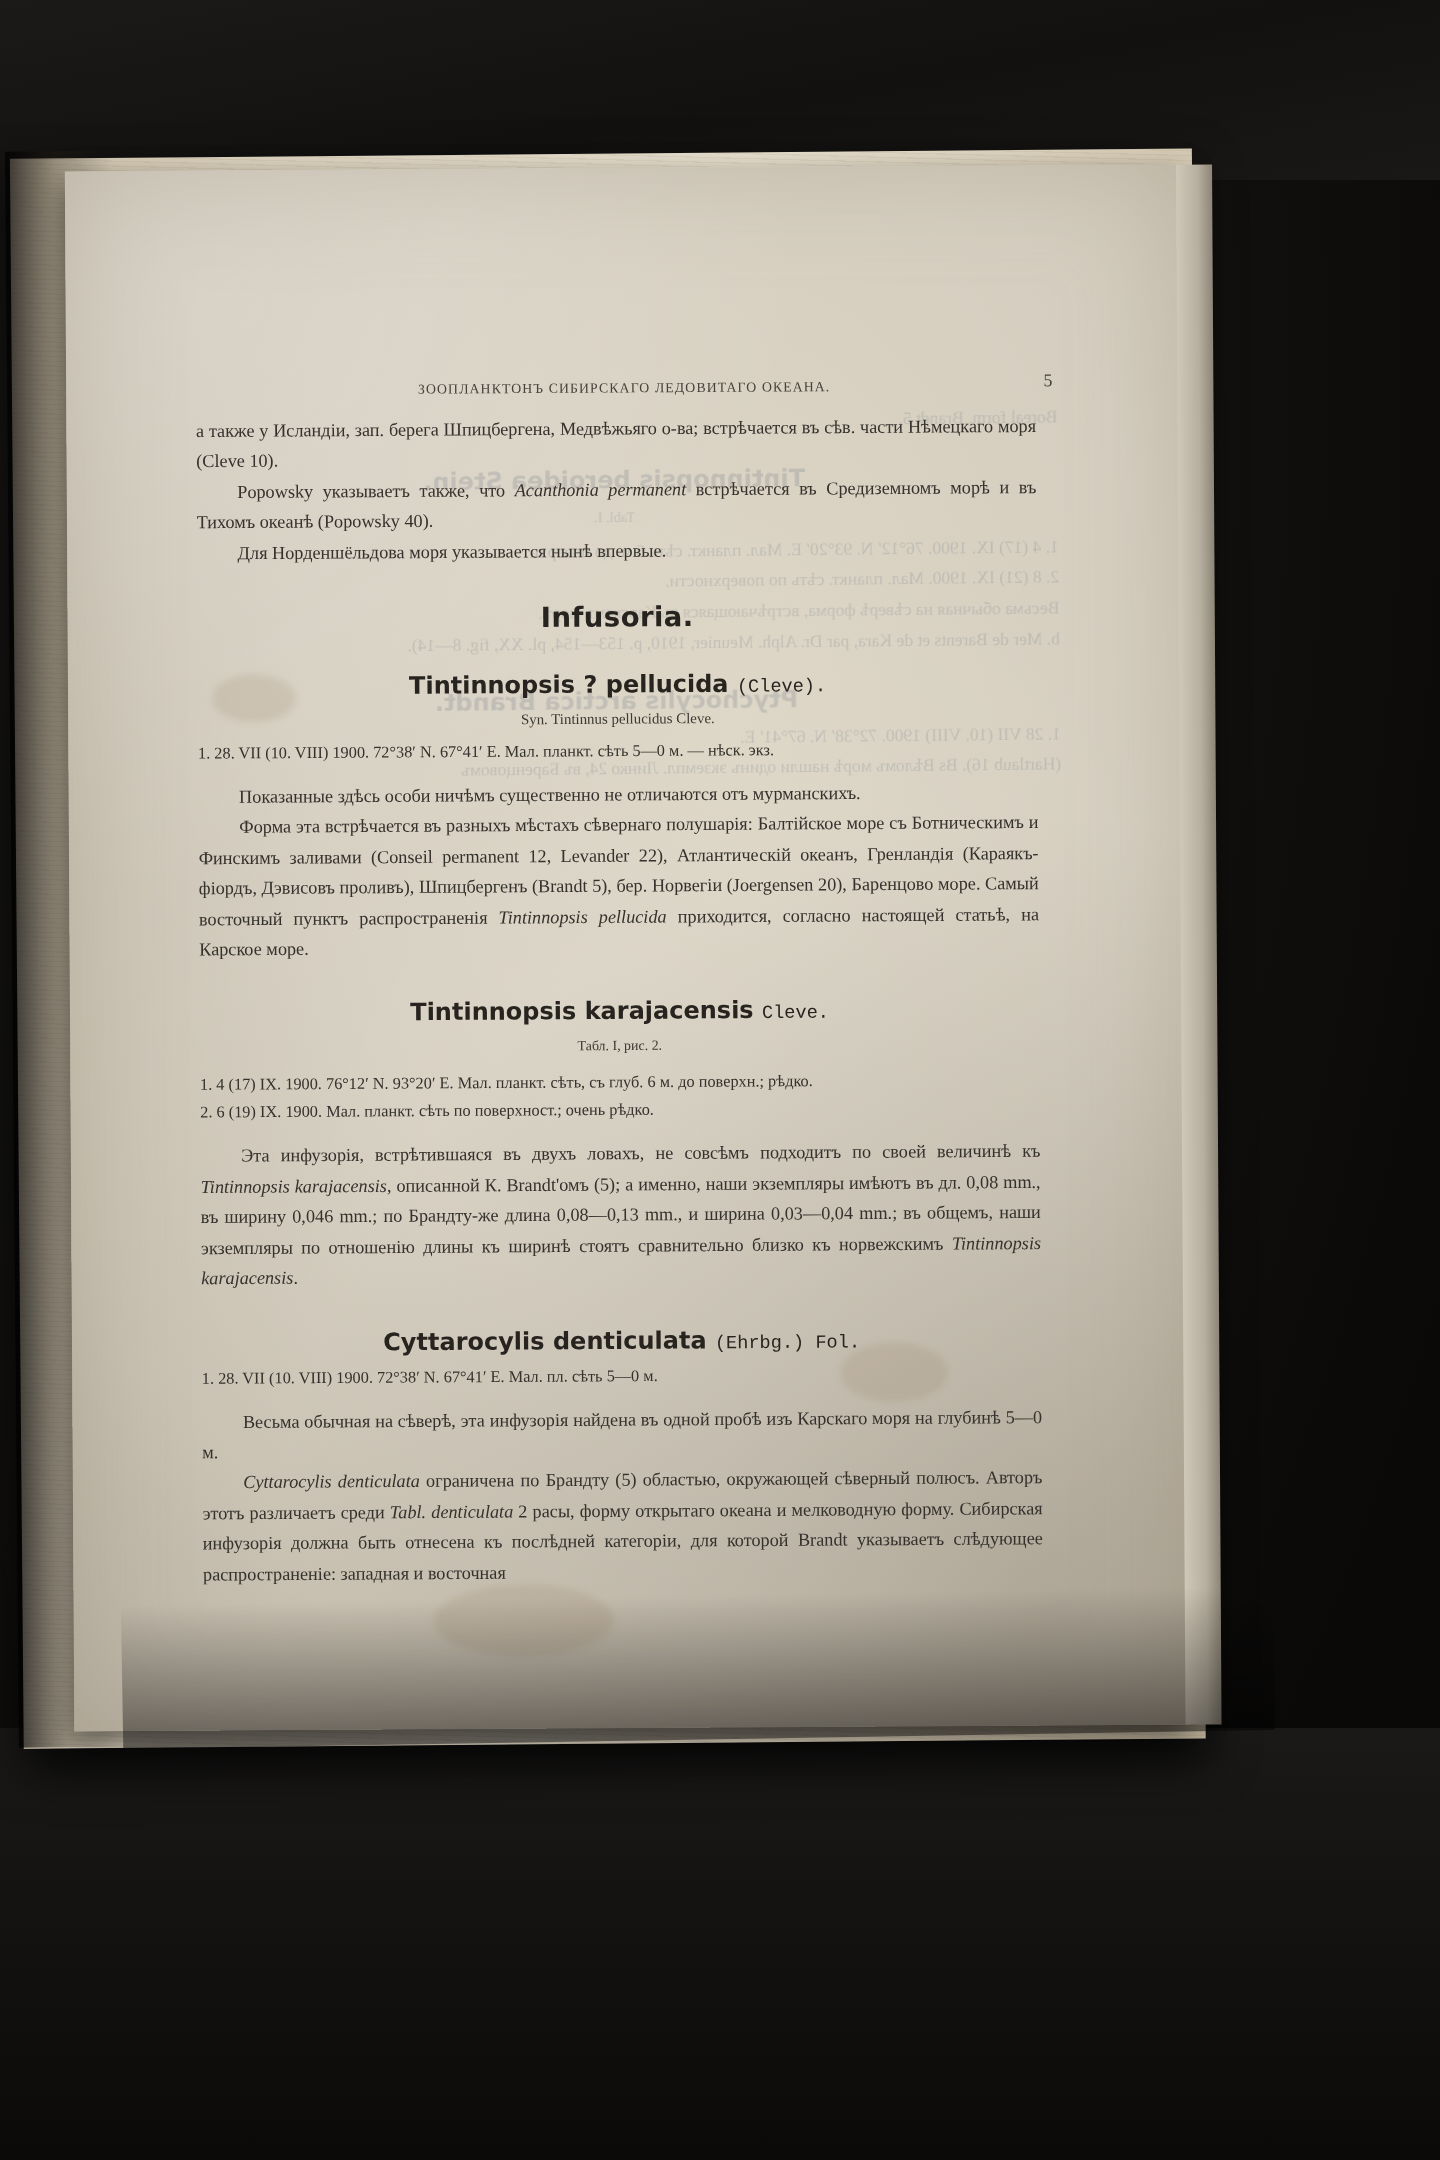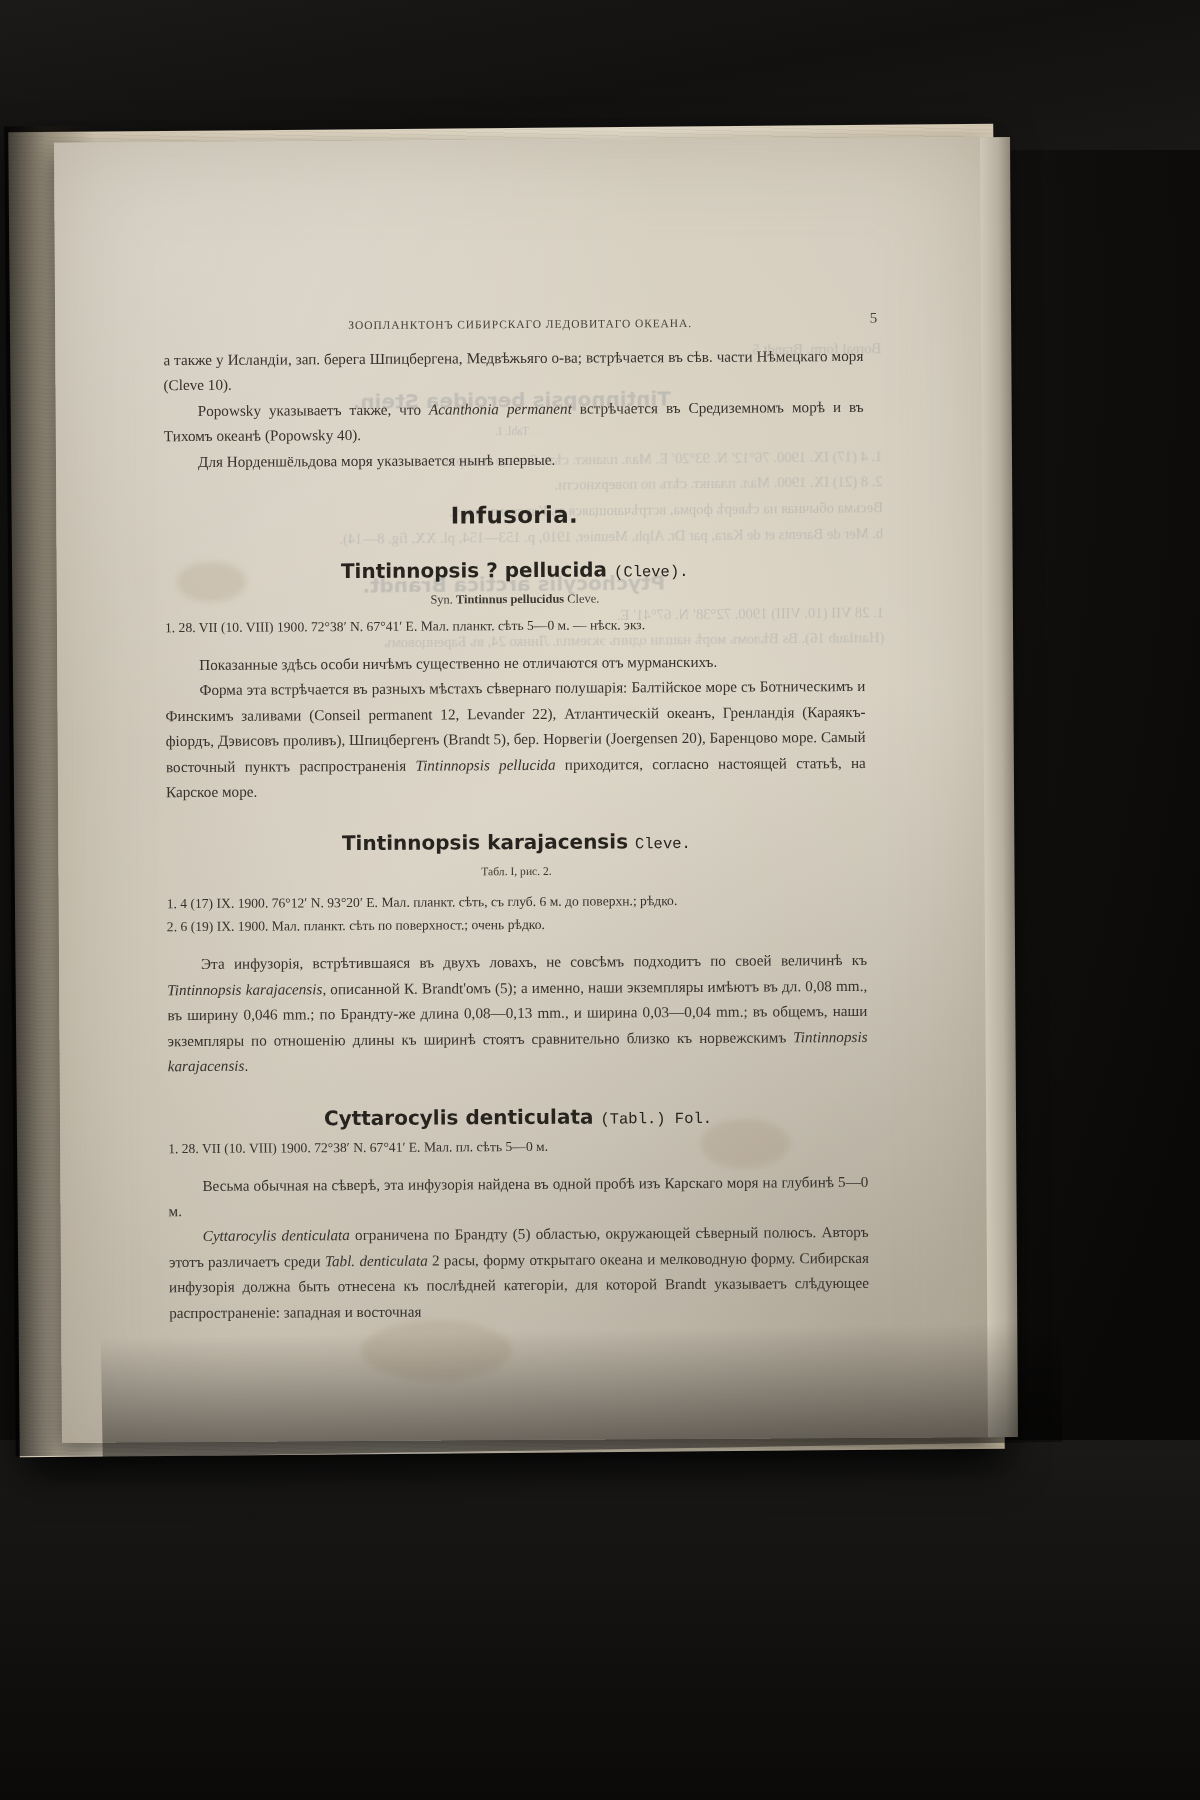--- a/index.html
+++ b/index.html
@@ -87,21 +87,21 @@
     text-align:center;font-size:23px;line-height:30px;
     margin:28px 0 6px;letter-spacing:.3px;color:#27241f;
     font-family:"DejaVu Sans", sans-serif;font-weight:700;
   }
   .h2{
     text-align:center;font-size:20px;line-height:28px;margin:26px 0 2px;
     font-family:"DejaVu Sans", sans-serif;font-weight:700;color:#27241f;
   }
   .h2 .auth{font-size:15.5px;font-weight:400;font-family:Liberation Mono, monospace;text-align:right;}
   .syn{text-align:center;font-size:12.4px;line-height:20px;margin:2px 0 6px;color:#3c3832;}
-  .syn .sp{font-weight:700;}
+  .syn .sp{font-weight:400;}
   .plate{text-align:center;font-size:11.6px;line-height:18px;margin:4px 0 10px;color:#3c3832;}
   .rec{font-size:13.6px;line-height:21px;margin:2px 0;text-align:left;}
   .gap{height:12px;}
   i{font-style:italic;}
   
   .bleed{
     position:absolute;left:88px;top:200px;width:740px;height:960px;
     transform:scaleX(-1) rotate(0.25deg);
     opacity:.16;filter:blur(.5px);
     color:#3a4a63;font-size:14.6px;line-height:25.6px;
@@ -182,21 +182,21 @@
 
         <div class="plate">Табл. I, рис. 2.</div>
 
         <p class="rec">1. 4 (17) IX. 1900. 76°12′ N. 93°20′ E. Мал. планкт. сѣть, съ глуб. 6 м. до поверхн.; рѣдко.</p>
         <p class="rec">2. 6 (19) IX. 1900. Мал. планкт. сѣть по поверхност.; очень рѣдко.</p>
 
         <div class="gap"></div>
 
         <p class="ind"><span>Эта инфузорія, встрѣтившаяся въ двухъ ловахъ, не совсѣмъ подходитъ по своей величинѣ къ </span><i>Tintinnopsis karajacensis</i><span>, описанной К. Brandt'омъ (5); а именно, наши экземпляры имѣютъ въ дл. 0,08 mm., въ ширину 0,046 mm.; по Брандту-же длина 0,08—0,13 mm., и ширина 0,03—0,04 mm.; въ общемъ, наши экземпляры по отношенію длины къ ширинѣ стоятъ сравнительно близко къ норвежскимъ </span><i>Tintinnopsis karajacensis</i><span>.</span></p>
 
-        <div class="h2"><span>Cyttarocylis denticulata</span> <span class="auth">(Tabl.) Fol.</span></div>
+        <div class="h2"><span>Cyttarocylis denticulata</span> <span class="auth">(Ehrbg.) Fol.</span></div>
 
         <p class="rec">1. 28. VII (10. VIII) 1900. 72°38′ N. 67°41′ E. Мал. пл. сѣть 5—0 м.</p>
 
         <div class="gap"></div>
 
         <p class="ind">Весьма обычная на сѣверѣ, эта инфузорія найдена въ одной пробѣ изъ Карскаго моря на глубинѣ 5—0 м.</p>
 
         <p class="ind"><i>Cyttarocylis denticulata</i><span> ограничена по Брандту (5) областью, окружающей сѣверный полюсъ. Авторъ этотъ различаетъ среди </span><i>Tabl. denticulata</i><span> 2 расы, форму открытаго океана и мелководную форму. Сибирская инфузорія должна быть отнесена къ послѣдней категоріи, для которой Brandt указываетъ слѣдующее распространеніе: западная и восточная</span></p>
 
       </div>

